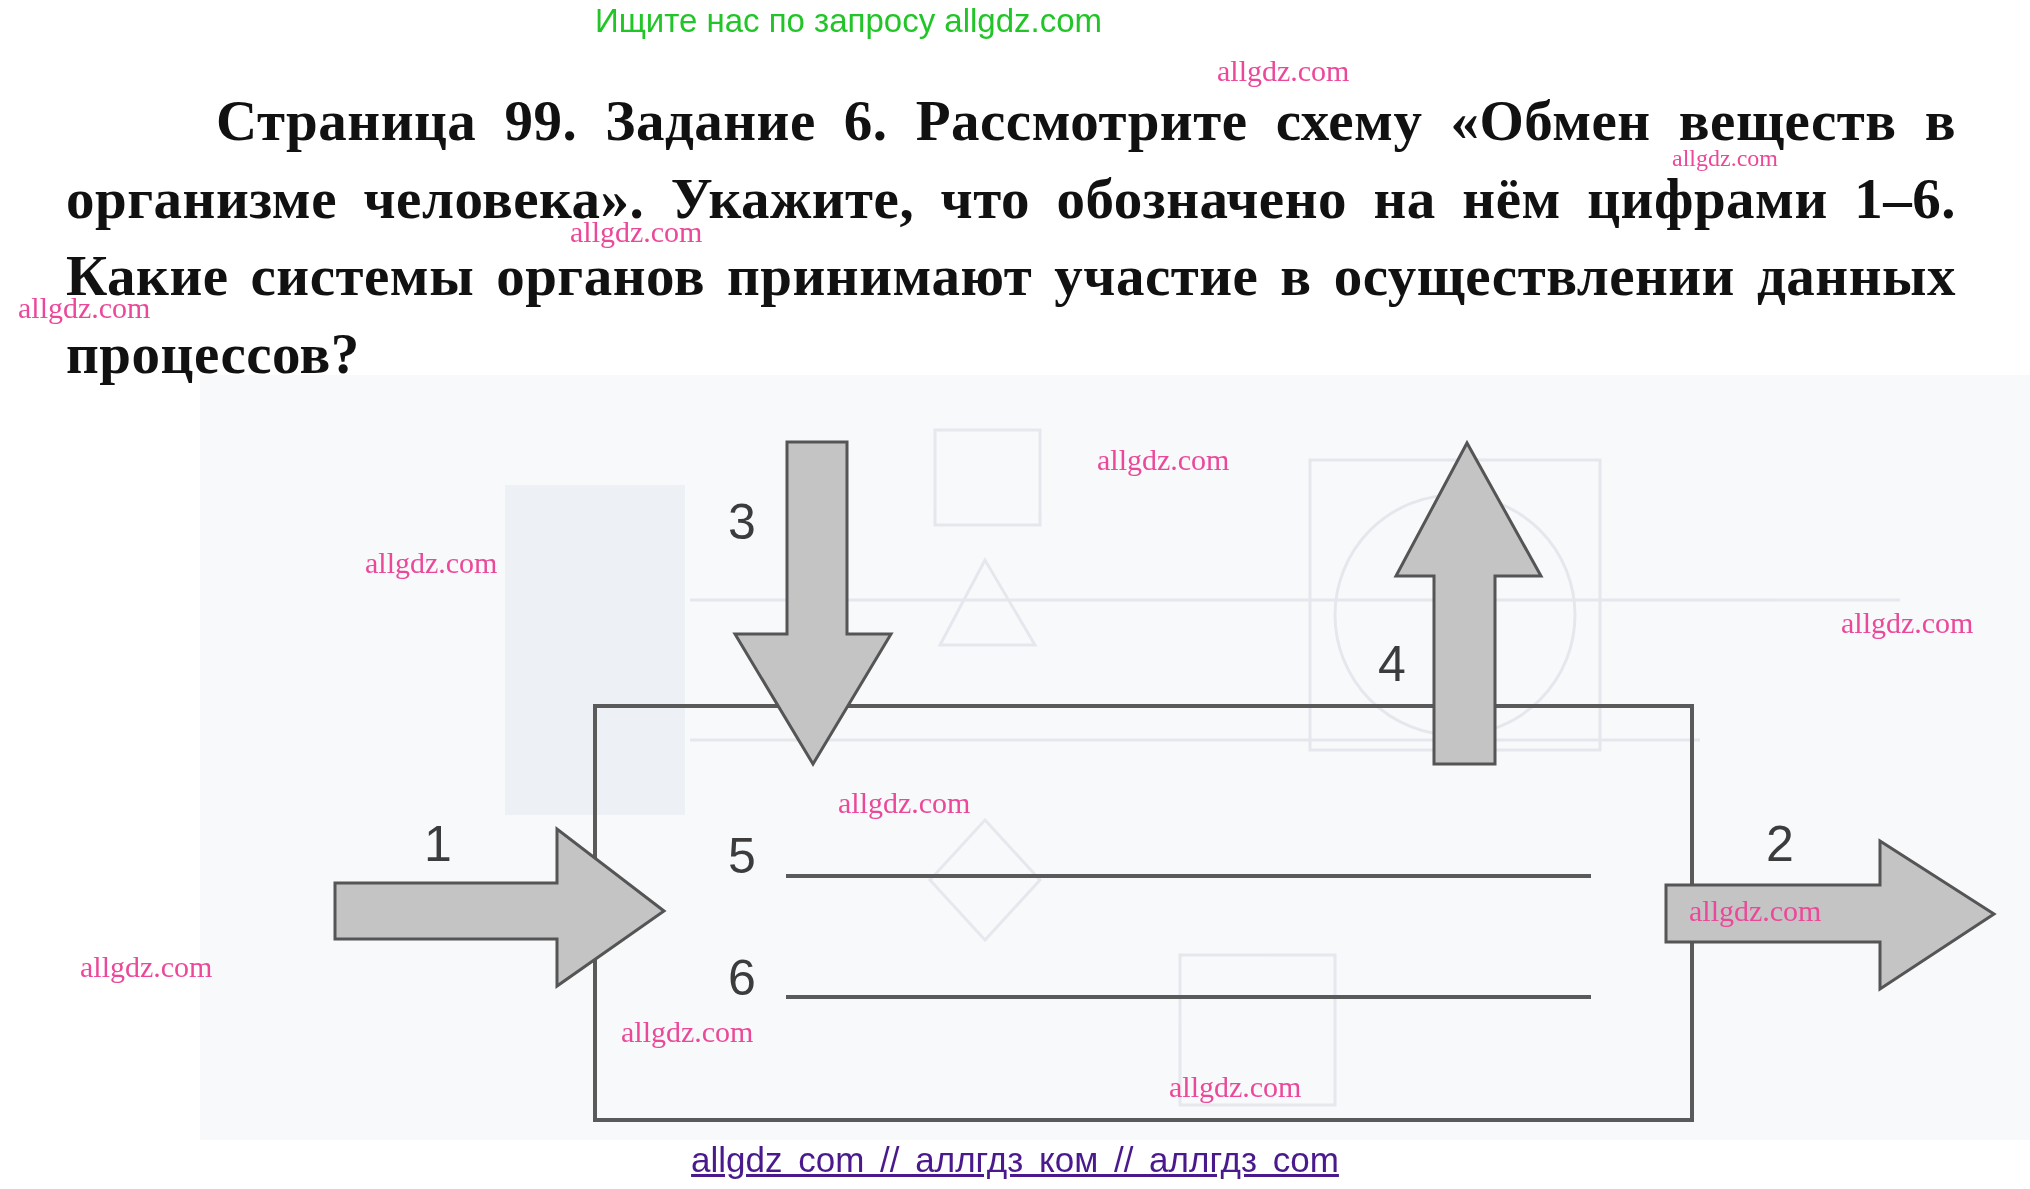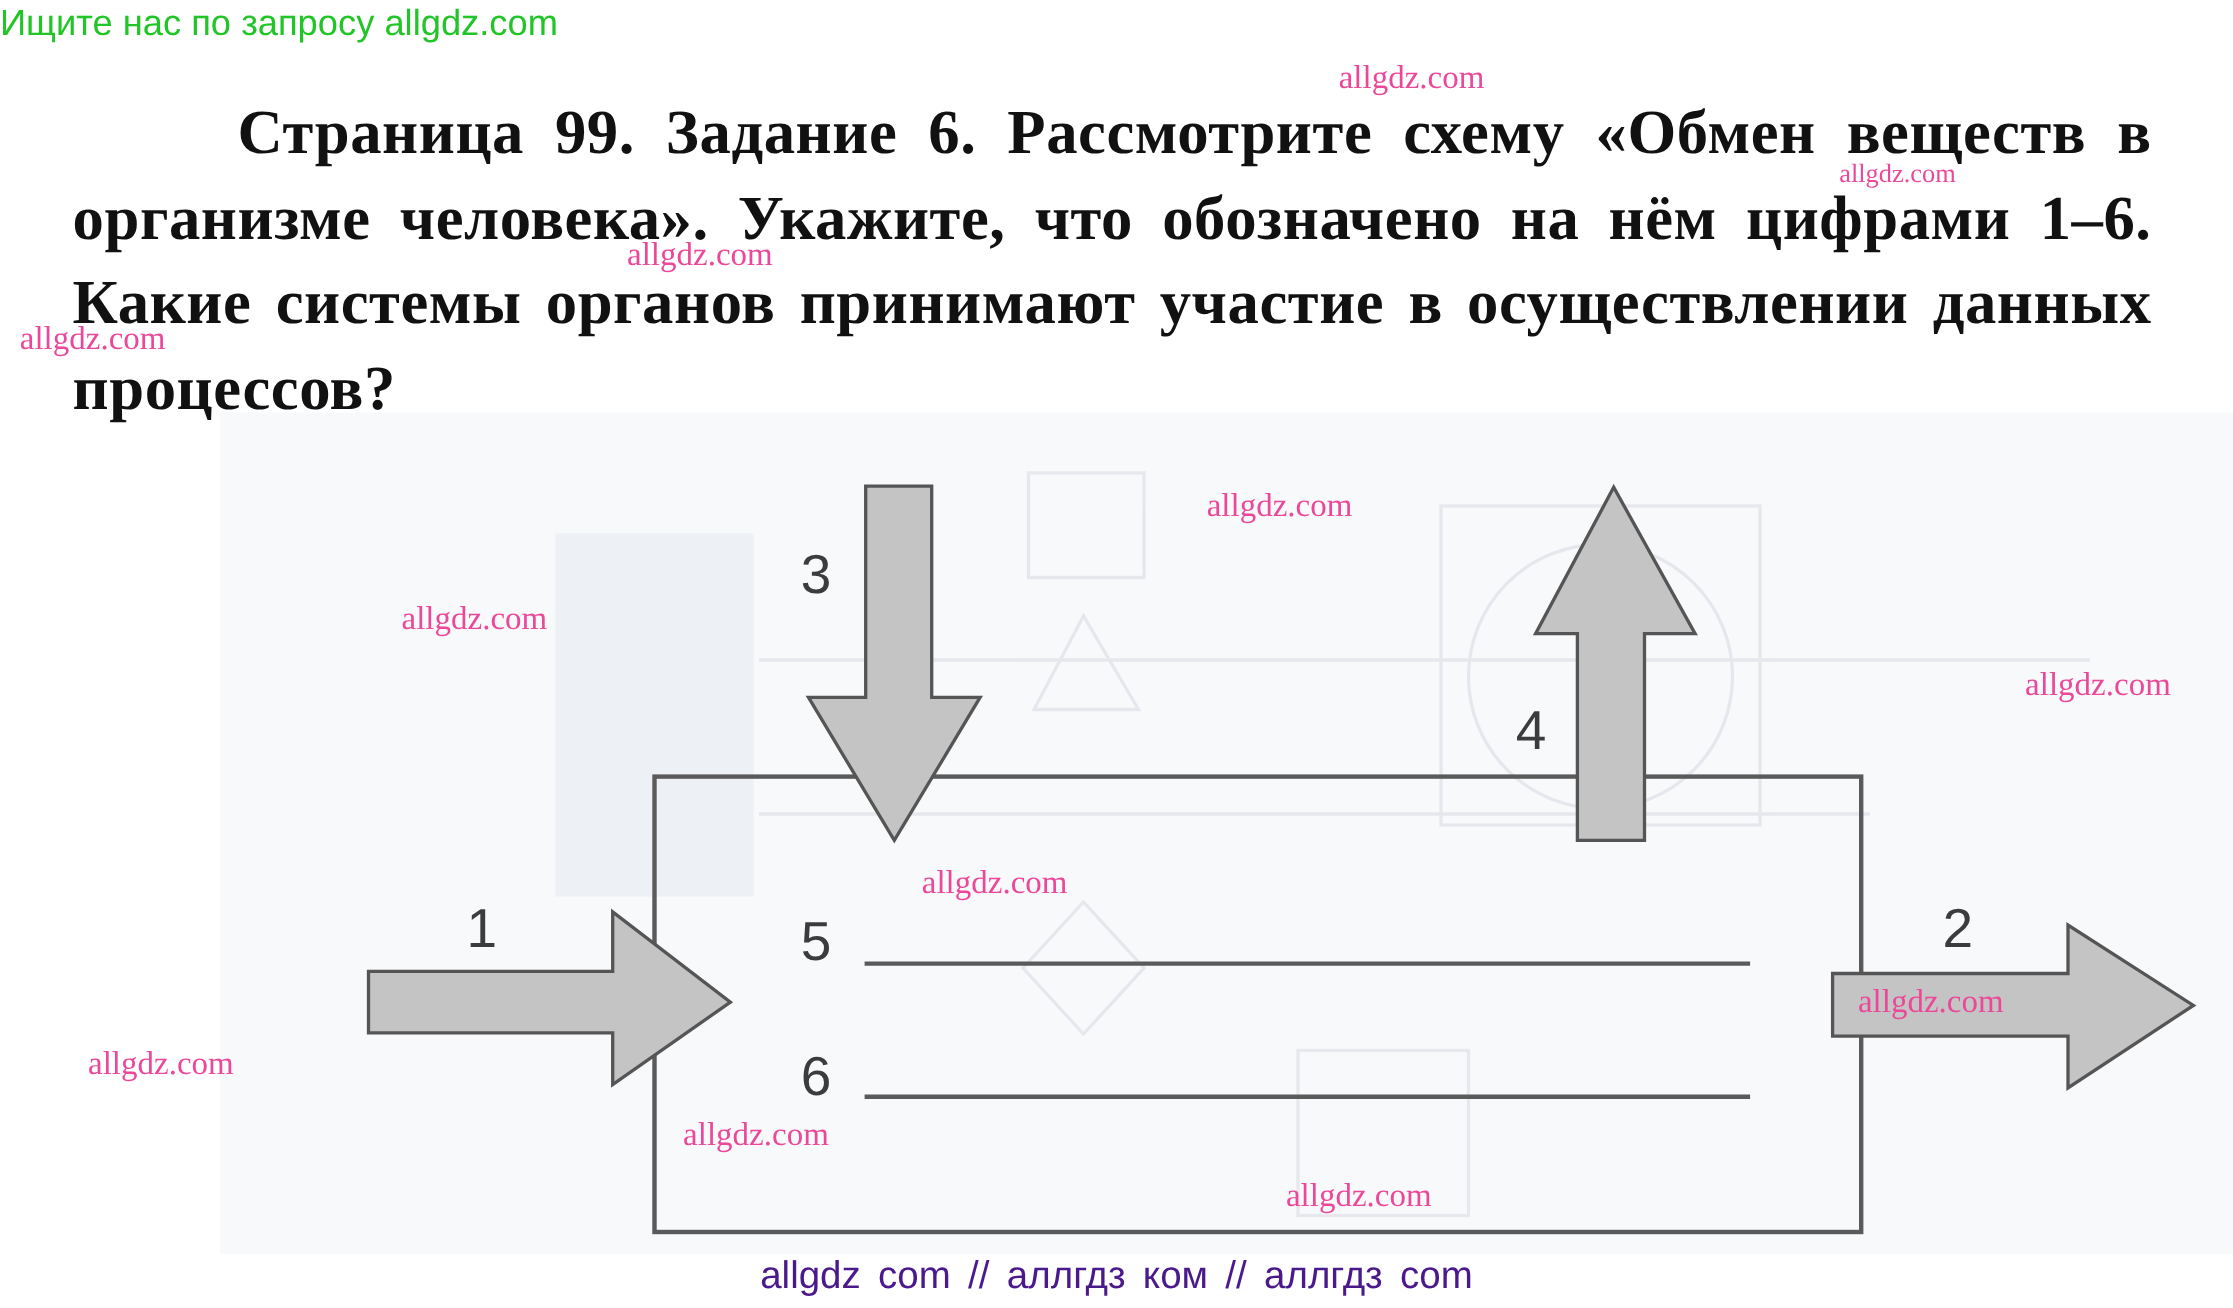--- a/index.html
+++ b/index.html
@@ -2,21 +2,21 @@
 <html><head>
 <meta charset="utf-8">
 <style>
   html, body { margin: 0; padding: 0; }
   body {
     width: 2030px; height: 1189px; position: relative; overflow: hidden;
     background: #ffffff;
     font-family: "Liberation Sans", sans-serif;
   }
   .banner {
-    position: absolute; left: 0; top: 2px; width: 1697px; 
+    position: absolute; left: 0; top: 2px; width: 1697px; text-align: center;
     font-family: "Liberation Sans", sans-serif; font-size: 33px; color: #22c528;
   }
   .task {
     position: absolute; left: 66px; top: 82px; width: 1890px;
     font-family: "Liberation Serif", serif; font-weight: bold;
     font-size: 57px; line-height: 77.5px; color: #111;
     text-align: justify; text-indent: 150px; letter-spacing: 0.5px;
     word-spacing: 6px;
   }
   .wm {
@@ -30,20 +30,21 @@
   }
   .figure svg { position: absolute; left: -200px; top: -375px; }
   .num {
     position: absolute; font-family: "Liberation Sans", sans-serif;
     font-size: 50px; color: #3c3c3c;
   }
   .footer {
     position: absolute; left: 0; top: 1140px; width: 2030px; text-align: center;
     font-family: "Liberation Sans", sans-serif; font-size: 35px; color: #4a1a8c;
     word-spacing: 6px;
+    text-decoration: underline;
   }
 </style>
 </head>
 <body>
 
 <div class="banner">Ищите нас по запросу allgdz.com</div>
 
 <div class="task">Страница 99. Задание 6. Рассмотрите схему «Обмен веществ в организме человека». Укажите, что обозначено на нём цифрами 1–6. Какие системы органов принимают участие в осуществлении данных процессов?</div>
 
 <div class="figure">

